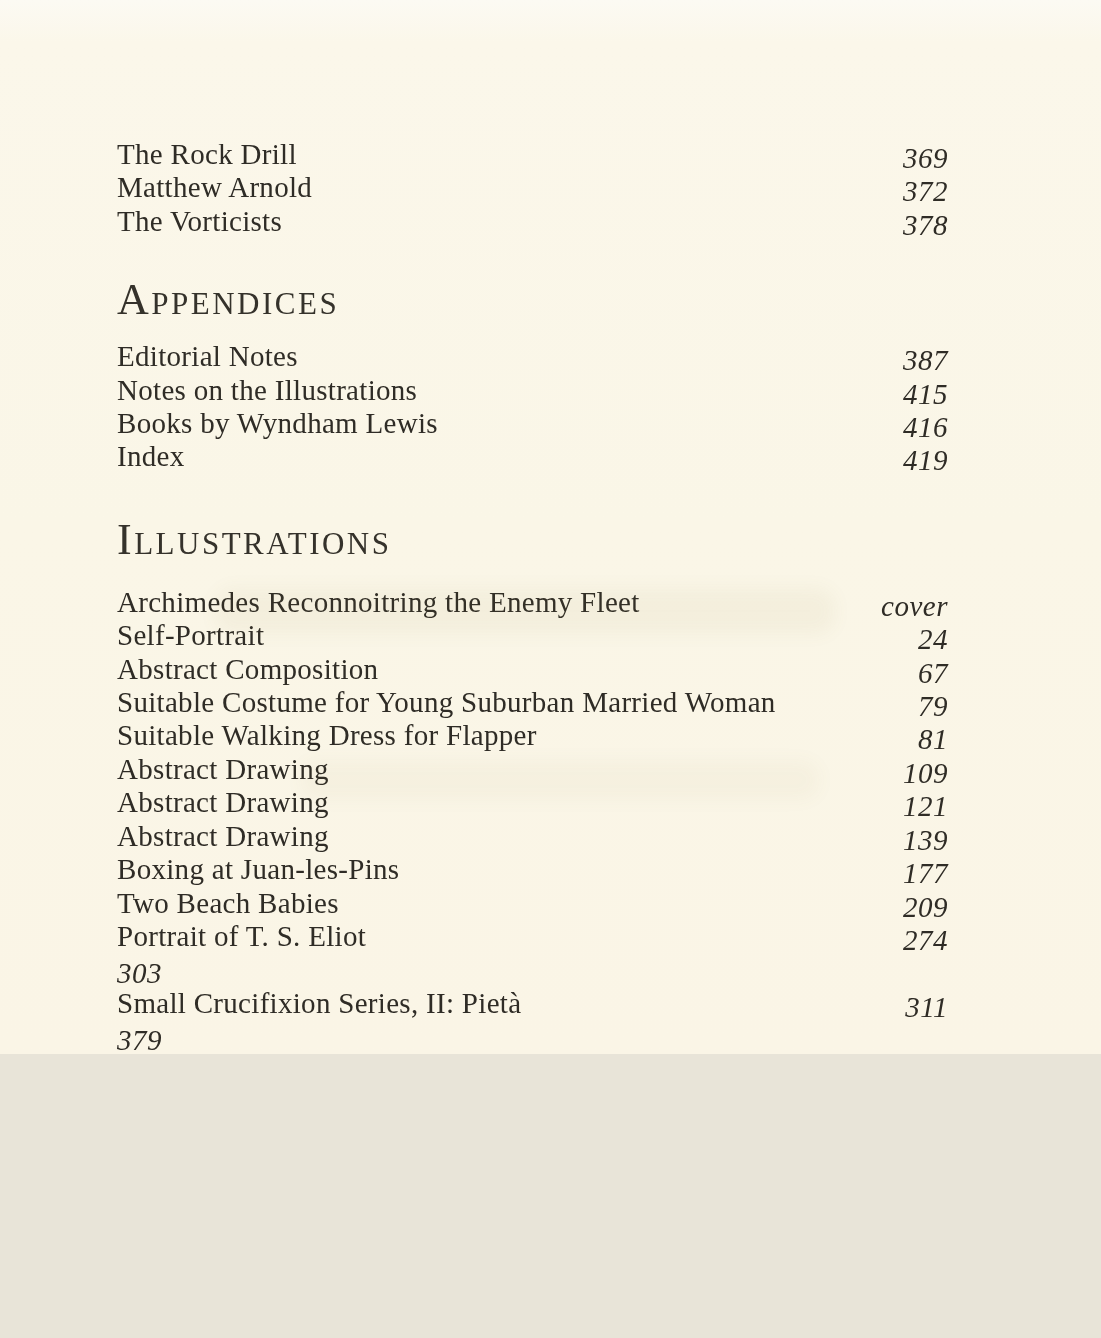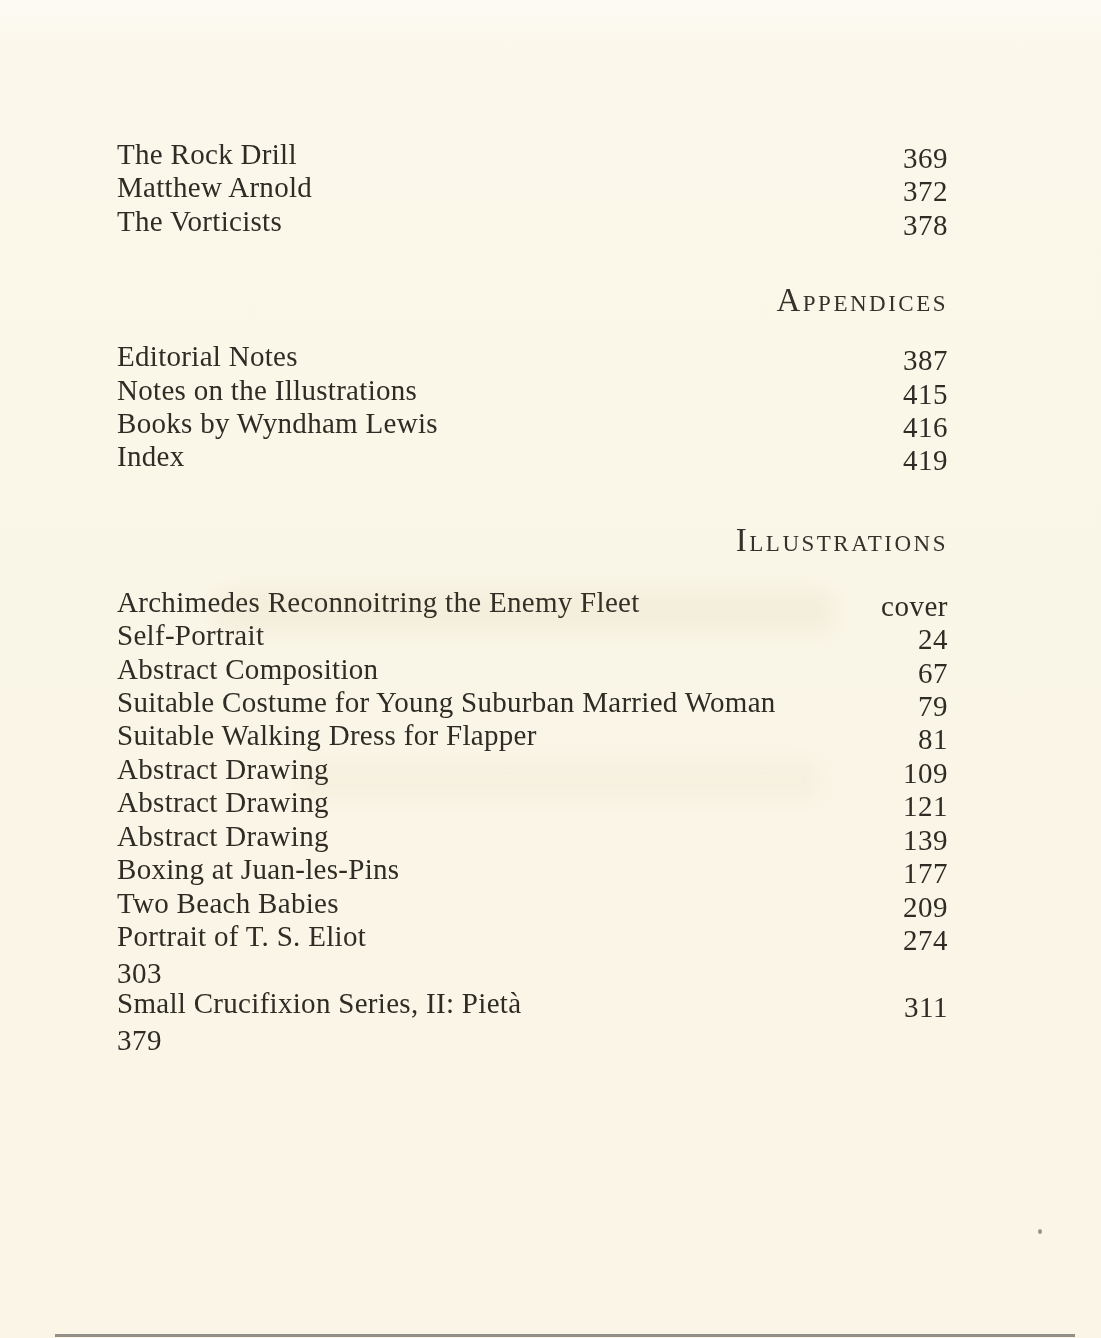--- a/index.html
+++ b/index.html
@@ -3,21 +3,21 @@
 <meta charset="utf-8">
 <style>
   html, body {
     margin: 0;
     padding: 0;
     background: #e8e4d8;
   }
   .page {
     position: relative;
     width: 1101px;
-    height: 1338px;
+    height: 1054px;
     overflow: hidden;
     background: linear-gradient(180deg, #fcfaf3 0%, #fbf7ea 4%, #faf6e7 50%, #faf5e6 100%);
     font-family: "Liberation Serif", "DejaVu Serif", serif;
     color: #2f2c26;
   }
   .content {
     position: absolute;
     left: 117px;
     top: 0;
     width: 831px;
@@ -30,28 +30,29 @@
     line-height: 33.4px;
     font-size: 29px;
   }
   .row .title {
     letter-spacing: 0.3px;
     white-space: nowrap;
   }
   .row .pagenum {
     transform: translateY(4px);
     letter-spacing: 0.5px;
+    font-style: italic;
   }
   .chapters { margin-top: 138px; }
   .section-heading {
     margin: 0;
-    text-align: right;
+    text-align: left;
     font-weight: normal;
     font-variant-caps: small-caps;
-    font-size: 33px;
+    font-size: 44px;
     line-height: 36px;
     letter-spacing: 2.5px;
     color: #35322b;
   }
   .heading-appendices { margin-top: 44px; }
   .heading-illustrations { margin-top: 48px; }
   .appendix-list { margin-top: 22px; }
   .illustration-list { margin-top: 28px; }
   
   .ghost {

